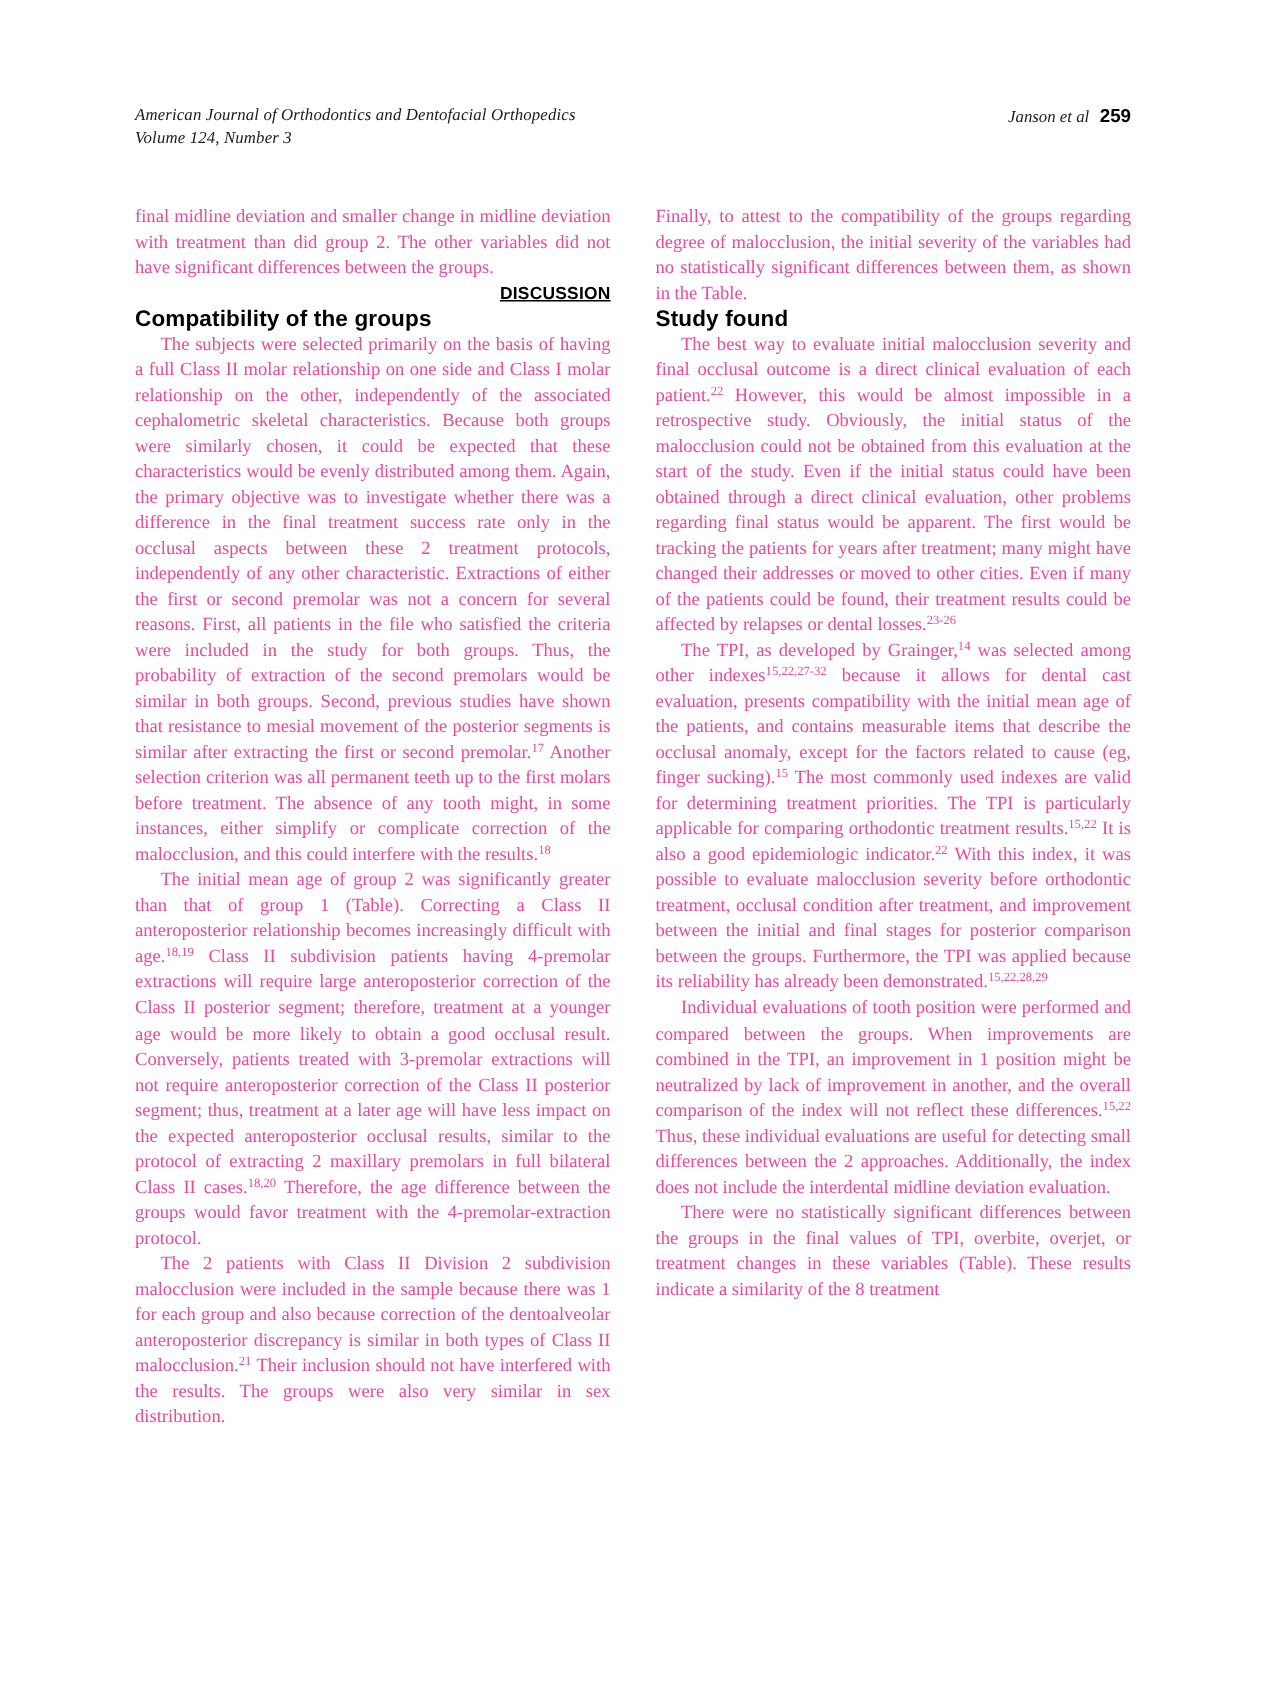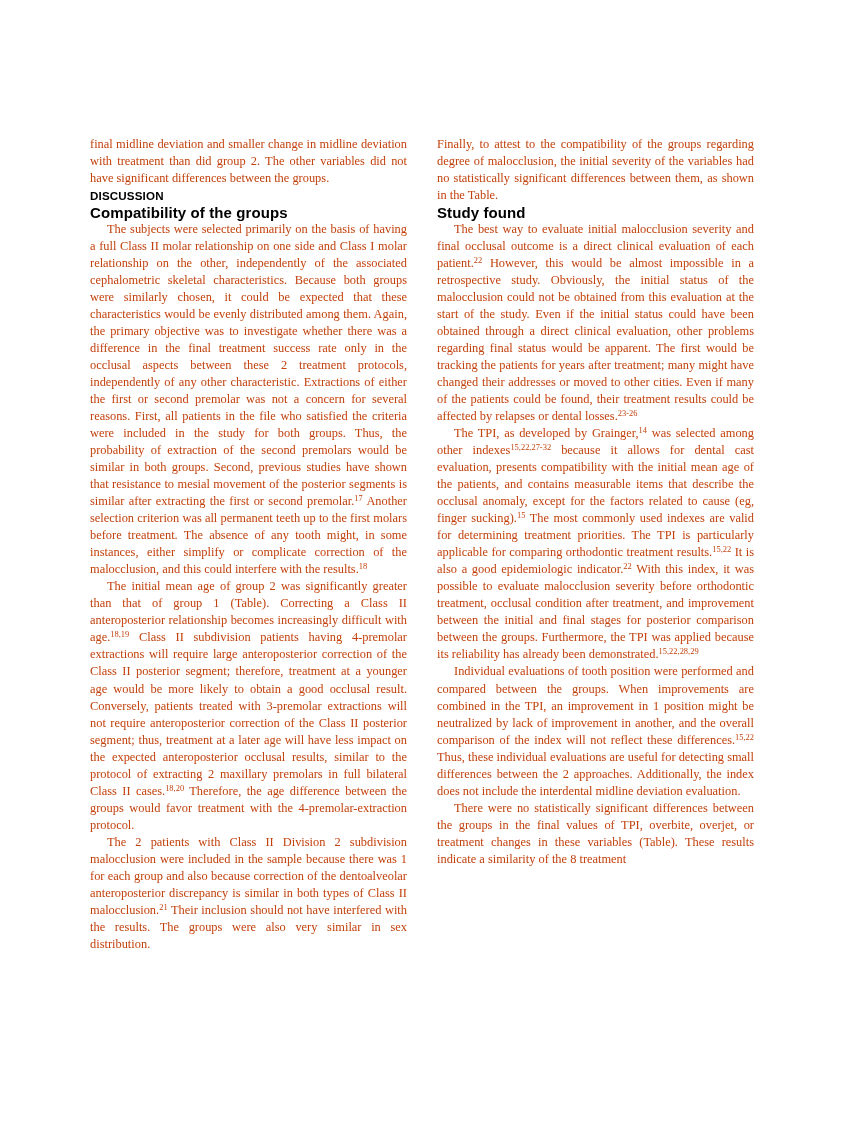--- a/index.html
+++ b/index.html
@@ -69,38 +69,39 @@
     height: 940px;
   }
   .col-left  { left: 0; }
   .col-right { left: 347px; }
 
   p.body {
     margin: 0;
     font-family: "Liberation Serif", serif;
     font-size: 12.4px;
     line-height: 17.02px;
-    color: #c2410c;
+    color: #ec4899;
     text-align: justify;
     text-justify: inter-word;
     text-indent: 17px;
     hyphens: none;
     -webkit-hyphens: none;
   }
   p.body.noindent { text-indent: 0; }
 
   h2.sec {
     margin: 0;
     font-family: "Liberation Sans", sans-serif;
     font-weight: bold;
     font-size: 11.6px;
     line-height: 17.02px;
     letter-spacing: 0.15px;
     color: #000;
-    text-align: left;
+    text-align: right;
+    text-decoration: underline;
   }
   h3.subsec {
     margin: 0;
     font-family: "Liberation Sans", sans-serif;
     font-weight: bold;
     font-size: 15px;
     line-height: 17.02px;
     letter-spacing: 0.1px;
     color: #000;
     text-align: left;
@@ -111,20 +112,29 @@
     font-size: 0.68em;
     line-height: 0;
     vertical-align: 0.46em;
   }
 </style>
 </head>
 <body>
 
 <div class="page">
 
+  <div class="runhead">
+    <div class="runhead-left">
+      <span>American Journal of Orthodontics and Dentofacial Orthopedics</span>
+      <span class="vol">Volume 124, Number 3</span>
+    </div>
+    <div class="runhead-right">
+      <span>Janson et al</span><span class="pageno">259</span>
+    </div>
+  </div>
 
   <div class="columns">
 
     <div class="col col-left">
 
       <p class="body noindent">final midline deviation and smaller change in midline deviation with treatment than did group 2. The other variables did not have significant differences between the groups.</p>
 
       <h2 class="sec gap-before">DISCUSSION</h2>
 
       <h3 class="subsec">Compatibility of the groups</h3>

